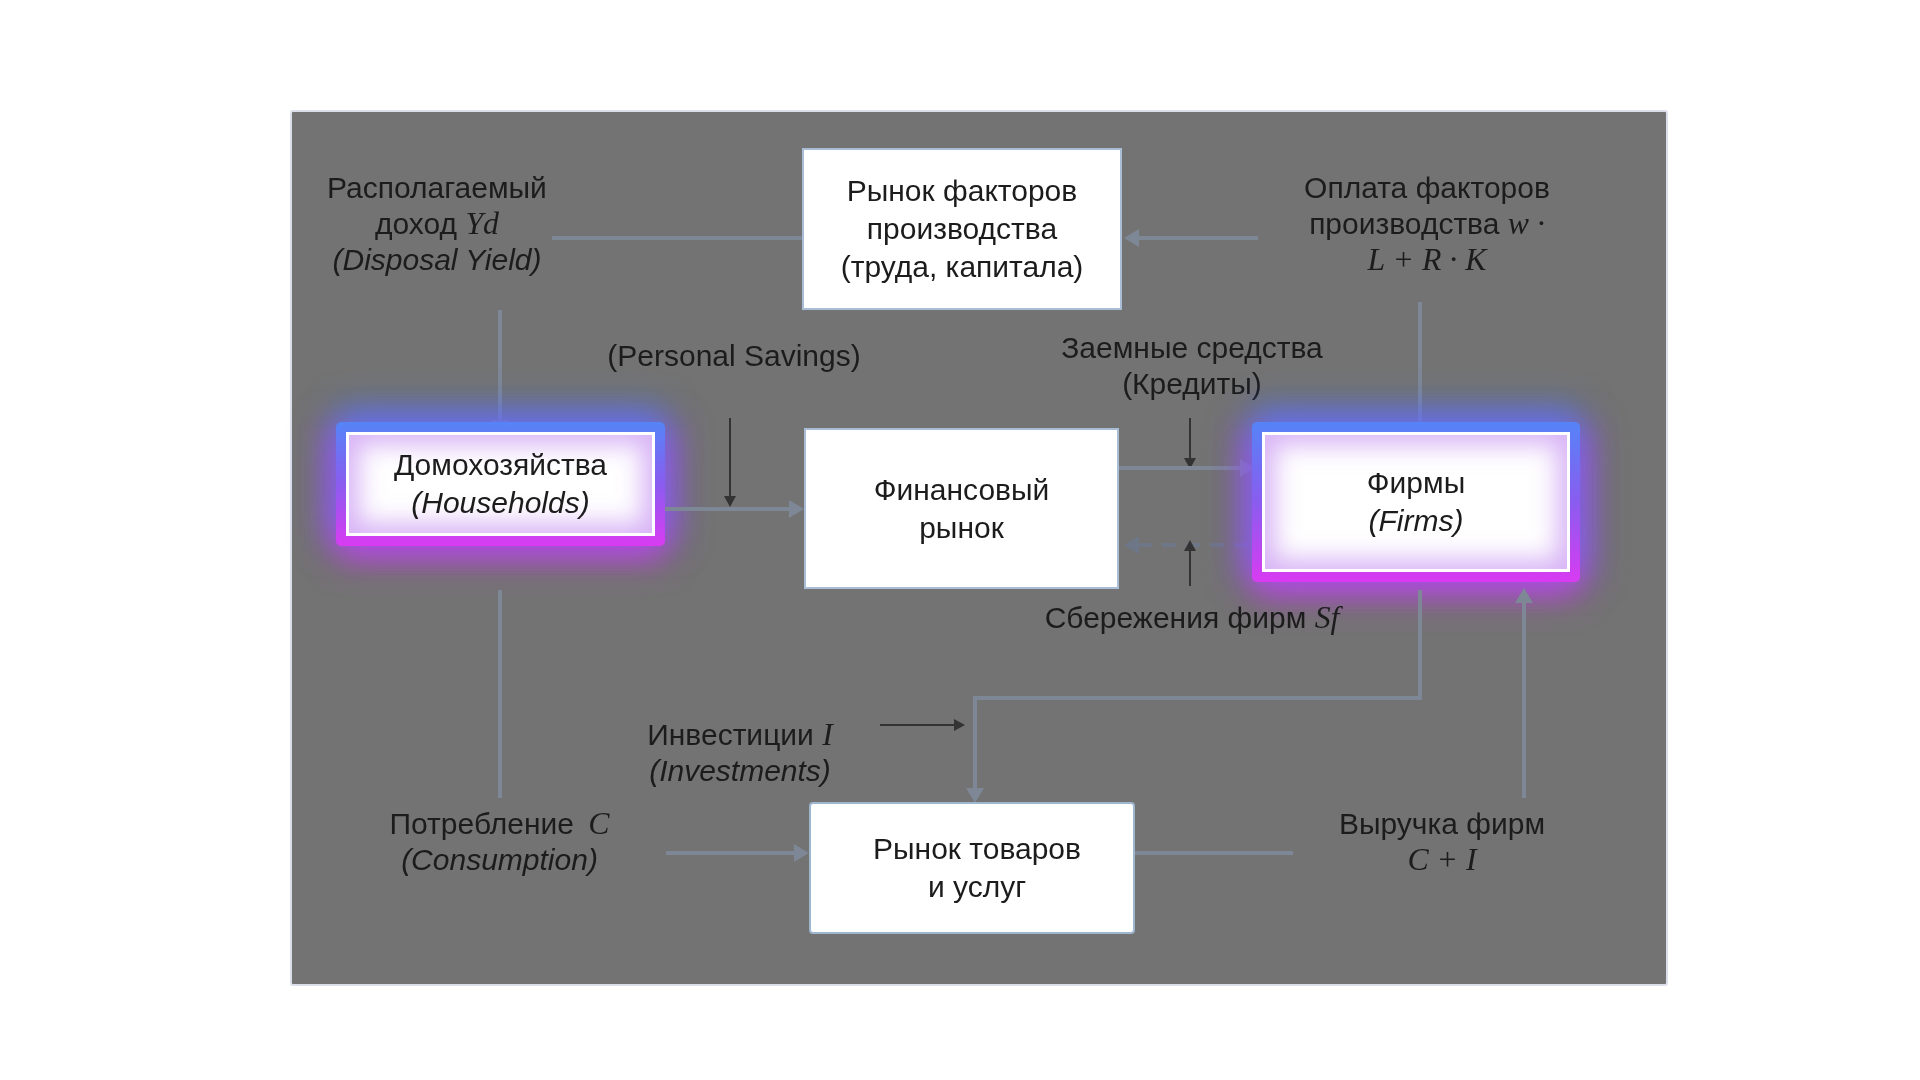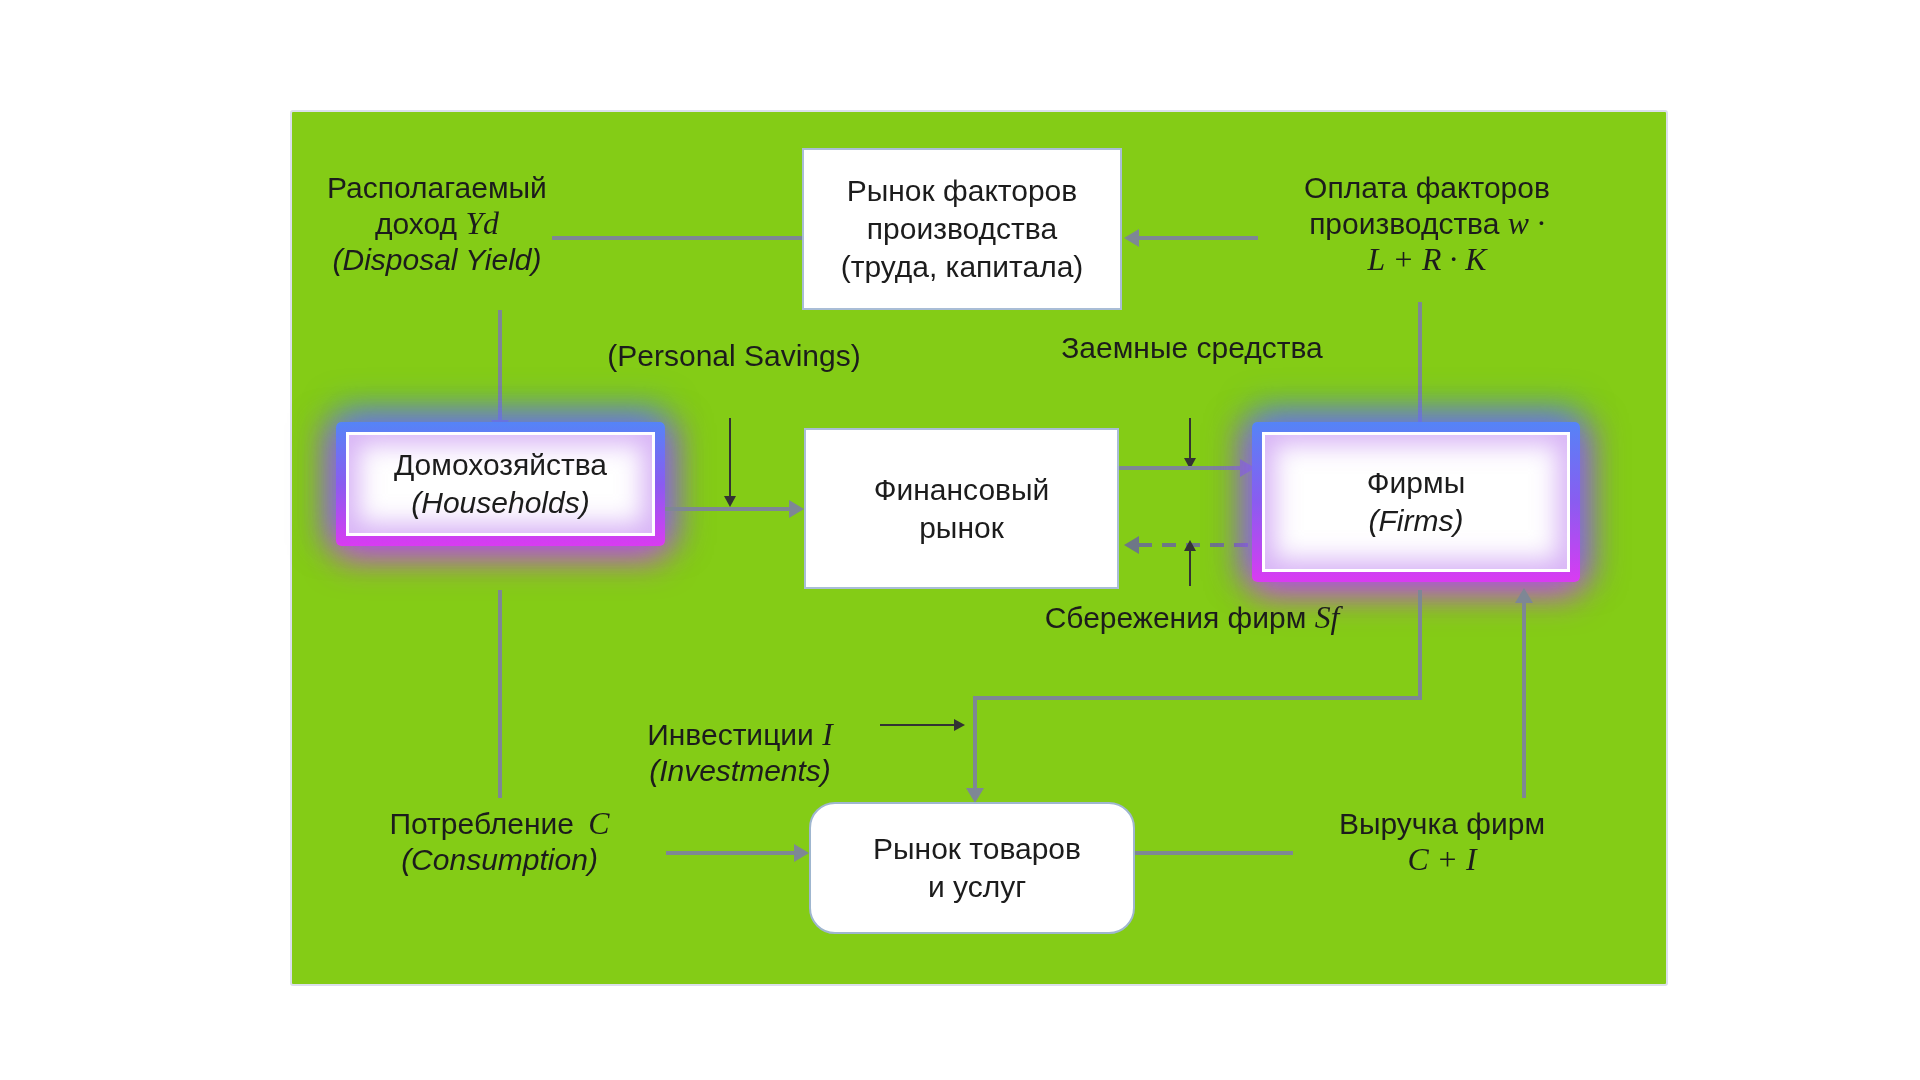--- a/index.html
+++ b/index.html
@@ -3,34 +3,34 @@
 <meta charset="utf-8">
 <style>
   html,body{margin:0;padding:0;}
   body{
     width:1920px;height:1080px;background:#ffffff;overflow:hidden;
     font-family:"Liberation Sans",sans-serif;color:var(--text-color,#1c1c1c);
     position:relative;
   }
   #frame{
     position:absolute;left:290px;top:110px;width:1378px;height:876px;
-    background:#84cc16;border:2px solid var(--frame-border,#dbdfeb);
+    background:#737373;border:2px solid var(--frame-border,#dbdfeb);
     border-radius:3px;box-sizing:border-box;
   }
   
   .lbl{position:absolute;text-align:center;font-size:30px;line-height:36px;color:var(--text-color,#1c1c1c);}
   .it{font-style:italic;}
   .math{font-family:"Liberation Serif",serif;font-style:italic;font-size:1.06em;}
   
   .box{
     position:absolute;background:#fff;border:2px solid var(--box-border,#a9bdd6);
     box-sizing:border-box;display:flex;flex-direction:column;justify-content:center;
     align-items:center;text-align:center;font-size:30px;line-height:38px;
   }
-  .rounded{border-radius:26px;border-color:#9fb6cf;border-width:2px;padding-left:10px;}
+  .rounded{border-radius:4px;border-color:#9fb6cf;border-width:2px;padding-left:10px;}
   
   .glowbox{position:absolute;}
   .gband{
     position:absolute;inset:0;border-radius:5px;
     background:linear-gradient(180deg,var(--glow-top,#5584f7) 0%,var(--glow-mid,#8a5cf0) 50%,var(--glow-bottom,#d93bf2) 100%);
     box-shadow:
       0 -16px 32px 0 rgba(77,125,245,.65),
       0 16px 32px 0 rgba(217,59,242,.65),
       -16px 0 30px 0 rgba(150,80,243,.5),
       16px 0 30px 0 rgba(150,80,243,.5);
@@ -110,20 +110,21 @@
   <div class="hline" style="left:373px;top:395px;width:124px;"></div>
   <div class="ah ah-r" style="left:497px;top:388px;"></div>
 
   <div class="box" style="left:512px;top:316px;width:315px;height:161px;">
     <div>Финансовый</div>
     <div>рынок</div>
   </div>
 
   <div class="lbl" style="left:750px;top:218px;width:300px;">
     <div>Заемные средства</div>
+    <div>(Кредиты)</div>
   </div>
   <div class="thin-v" style="left:897px;top:306px;height:40px;"></div>
   <div class="ah tah-d" style="left:892px;top:346px;"></div>
 
   <div class="hline" style="left:827px;top:354px;width:122px;"></div>
   <div class="ah ah-r" style="left:948px;top:347px;"></div>
 
   <div class="dash" style="left:846px;top:431px;width:116px;"></div>
   <div class="ah ah-l" style="left:832px;top:424px;border-right-color:var(--dashed-arrow,#6e7787);"></div>
 

